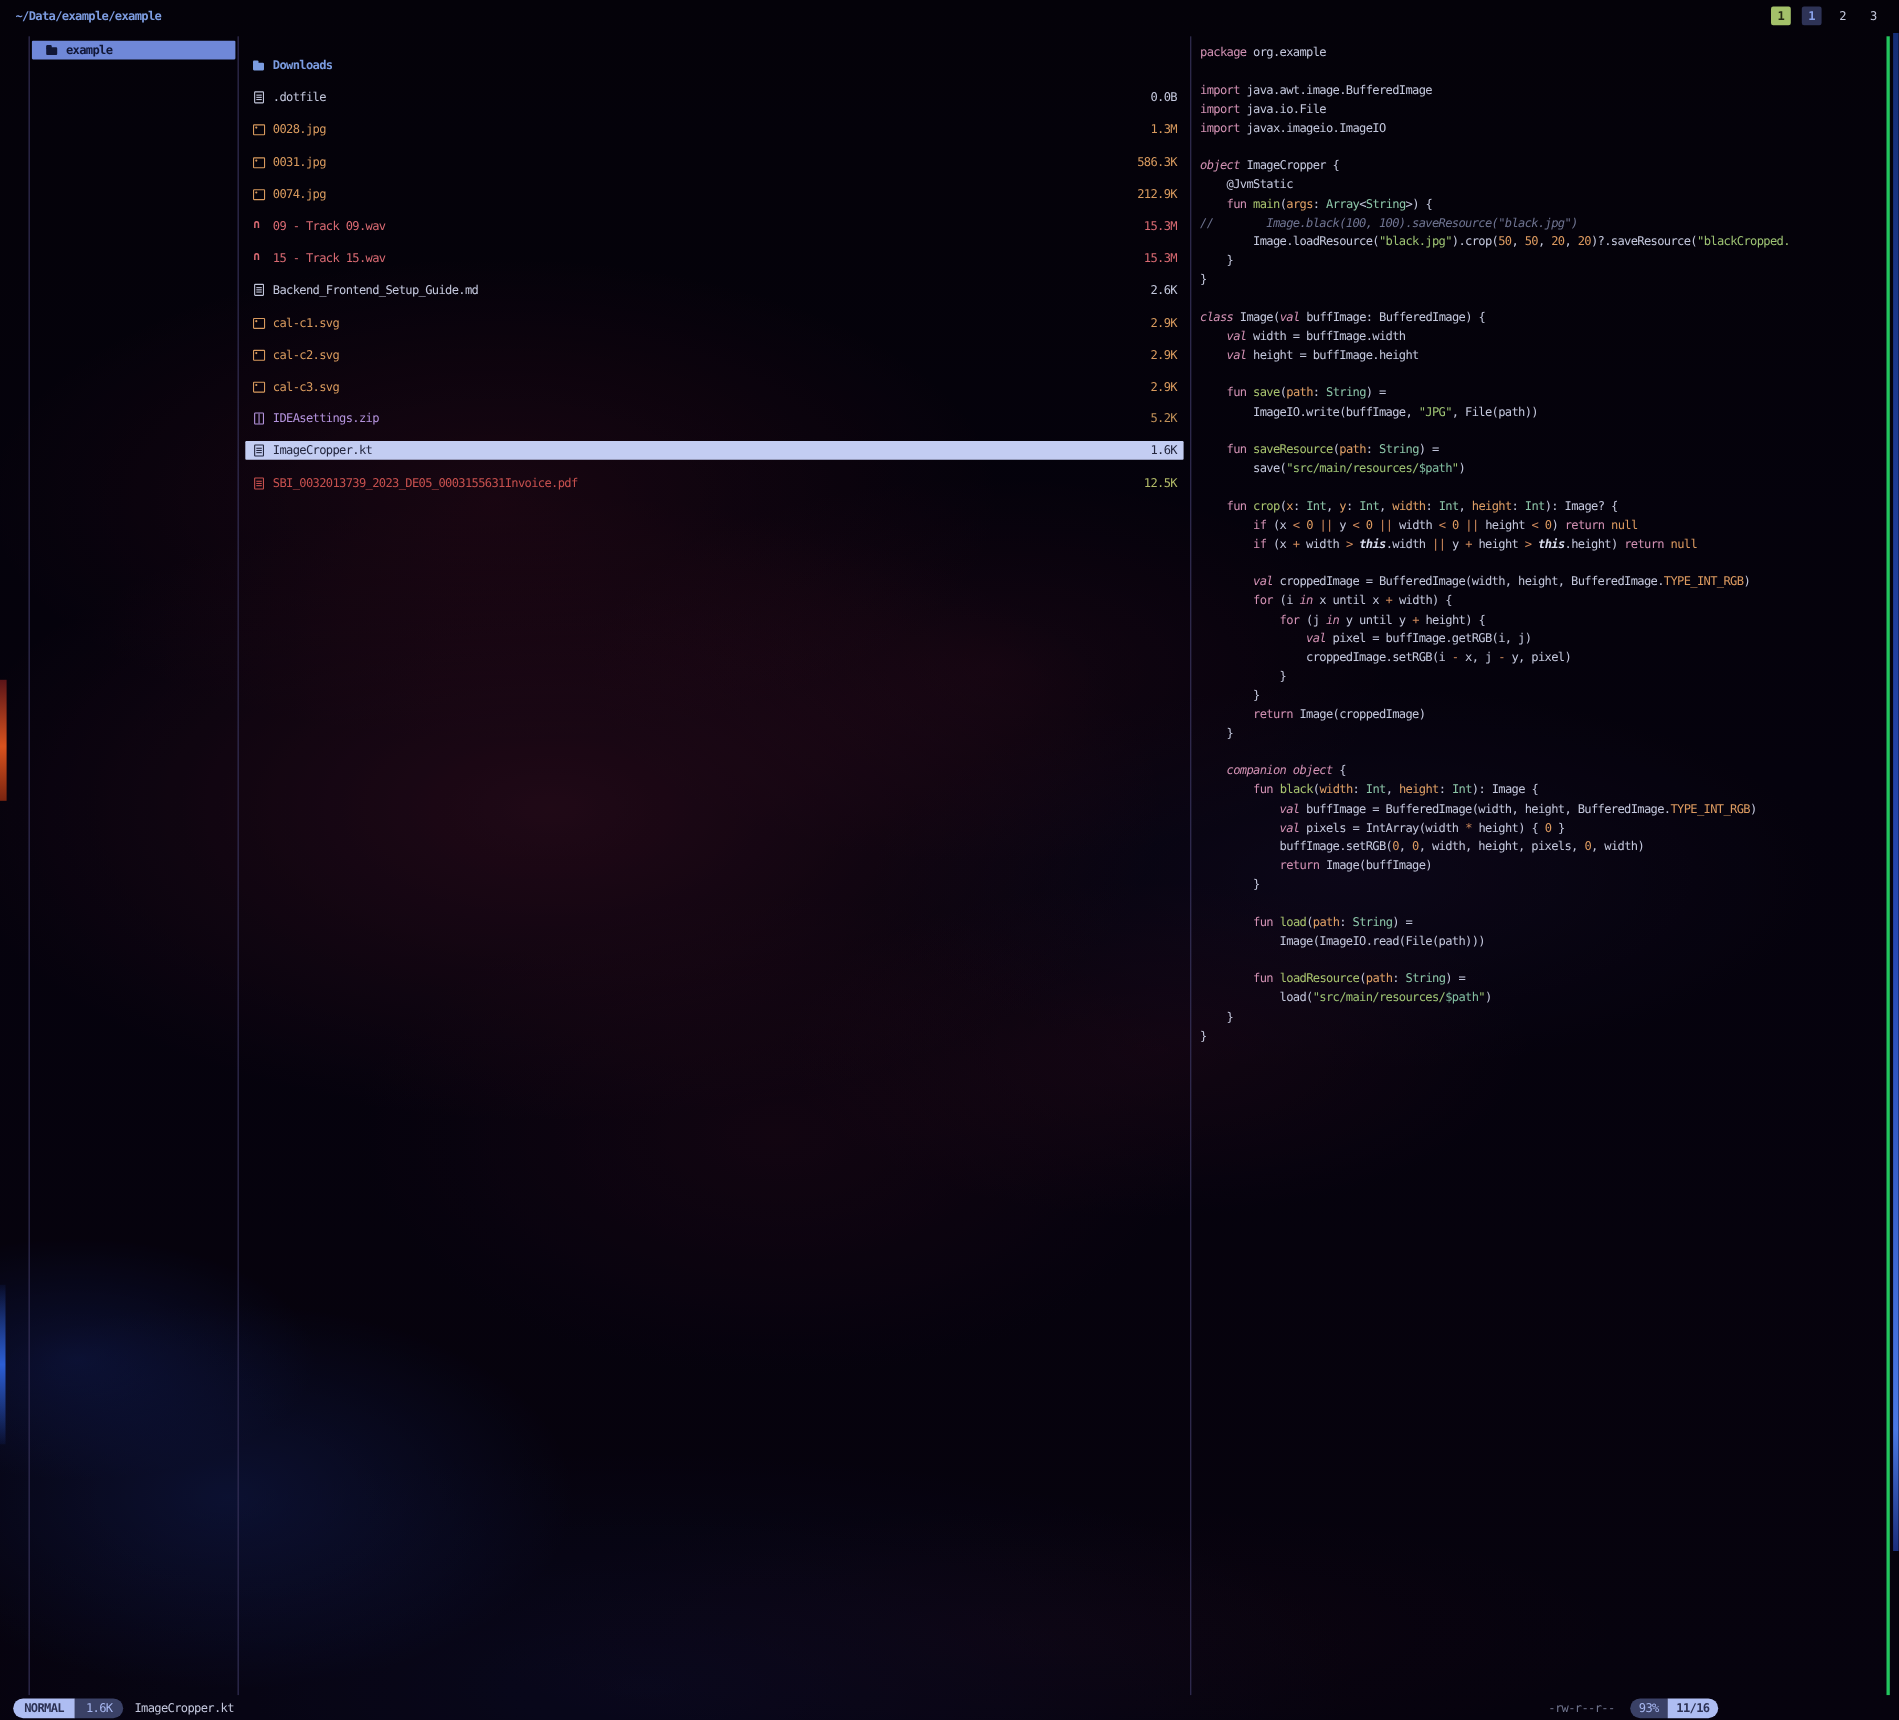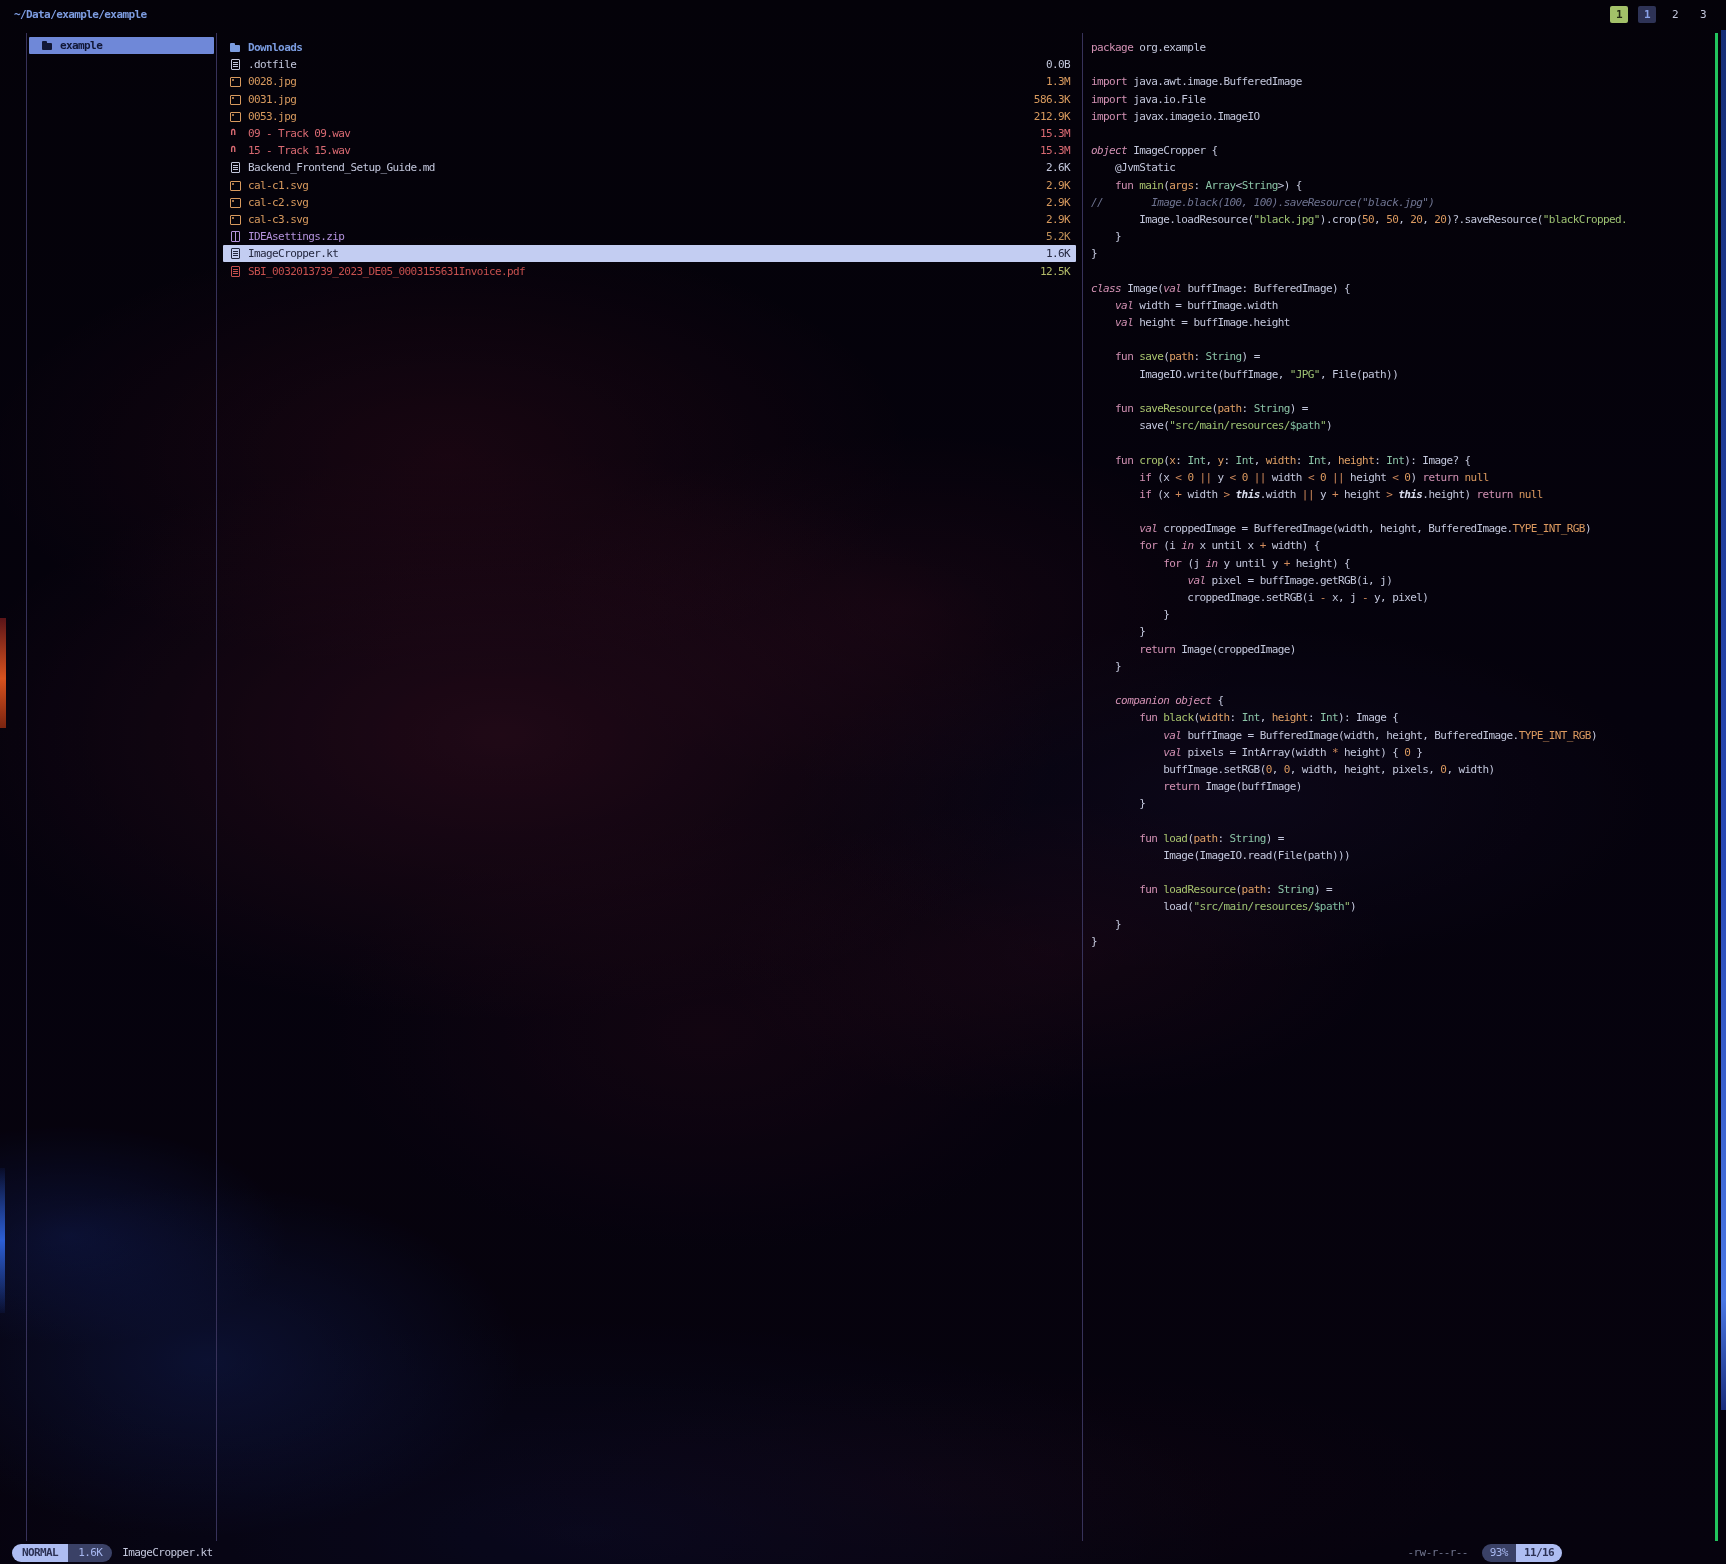--- a/index.html
+++ b/index.html
@@ -41,21 +41,21 @@
   .tab-green{background:#a3c169;color:#232a13;font-weight:700;}
   .tab-dark{background:#2e3356;color:#8aa2ea;font-weight:700;}
   .tab-plain{color:#c3c7dc;}
   
   .panes{position:absolute;left:26px;top:33px;width:1692px;height:1508px;display:flex;}
   .pane{position:relative;height:100%;box-sizing:border-box;}
   .pane-left{width:191px;border-left:1px solid #37325a;border-right:1px solid #37325a;}
   .pane-mid{width:866px;border-right:1px solid #37325a;}
   .pane-right{flex:1;border-right:3px solid #22c55e;overflow:hidden;}
   .rows{padding-top:6px;}
-  .row{display:flex;align-items:center;height:17.2px;margin:0 6px;padding:0 6px;white-space:pre;}
+  .row{display:flex;align-items:center;height:17.2px;margin:12px 6px;padding:0 6px;white-space:pre;}
   .row .size{margin-left:auto;padding-left:10px;}
   .row.sel{background:#c3cdf2;border-radius:1px;}
   .row.sel span{color:#23263e !important;}
   .row.bold .name{font-weight:700;}
   .prow{display:flex;align-items:center;height:17px;margin:4px 2px 0 2px;padding:0 12px;
     background:#6f88d8;color:#111736;font-weight:700;border-radius:1px;white-space:pre;}
   
   .ficon{position:relative;width:13px;height:13px;margin-right:6px;flex:none;display:inline-block;letter-spacing:0;}
   .i-folder::before{content:"";position:absolute;left:1px;top:4px;width:10px;height:7px;background:currentColor;border-radius:1px;}
   .i-folder::after{content:"";position:absolute;left:1px;top:2px;width:5px;height:3px;background:currentColor;border-radius:1px 1px 0 0;}
@@ -106,21 +106,21 @@
   <div class="panes">
     <section class="pane pane-left mono" id="parent-pane">
         <div class="prow"><span class="ficon i-folder"></span><span>example</span></div>
       </section>
     <section class="pane pane-mid mono">
       <div class="rows" id="file-list">
           <div class="row bold"><span class="ficon i-folder" style="color: rgb(123, 156, 224);"></span><span class="name" style="color: rgb(123, 156, 224);">Downloads</span><span class="size" style="color: rgb(123, 156, 224);"></span></div>
           <div class="row"><span class="ficon i-doc" style="color: rgb(195, 199, 220);"></span><span class="name" style="color: rgb(195, 199, 220);">.dotfile</span><span class="size" style="color: rgb(195, 199, 220);">0.0B</span></div>
           <div class="row"><span class="ficon i-image" style="color: rgb(216, 154, 94);"></span><span class="name" style="color: rgb(216, 154, 94);">0028.jpg</span><span class="size" style="color: rgb(216, 154, 94);">1.3M</span></div>
           <div class="row"><span class="ficon i-image" style="color: rgb(216, 154, 94);"></span><span class="name" style="color: rgb(216, 154, 94);">0031.jpg</span><span class="size" style="color: rgb(216, 154, 94);">586.3K</span></div>
-          <div class="row"><span class="ficon i-image" style="color: rgb(216, 154, 94);"></span><span class="name" style="color: rgb(216, 154, 94);">0053.jpg</span><span class="size" style="color: rgb(216, 154, 94);">212.9K</span></div>
+          <div class="row"><span class="ficon i-image" style="color: rgb(216, 154, 94);"></span><span class="name" style="color: rgb(216, 154, 94);">0074.jpg</span><span class="size" style="color: rgb(216, 154, 94);">212.9K</span></div>
           <div class="row"><span class="ficon i-audio" style="color: rgb(217, 106, 114);"></span><span class="name" style="color: rgb(217, 106, 114);">09 - Track 09.wav</span><span class="size" style="color: rgb(217, 106, 114);">15.3M</span></div>
           <div class="row"><span class="ficon i-audio" style="color: rgb(217, 106, 114);"></span><span class="name" style="color: rgb(217, 106, 114);">15 - Track 15.wav</span><span class="size" style="color: rgb(217, 106, 114);">15.3M</span></div>
           <div class="row"><span class="ficon i-doc" style="color: rgb(195, 199, 220);"></span><span class="name" style="color: rgb(195, 199, 220);">Backend_Frontend_Setup_Guide.md</span><span class="size" style="color: rgb(195, 199, 220);">2.6K</span></div>
           <div class="row"><span class="ficon i-image" style="color: rgb(216, 154, 94);"></span><span class="name" style="color: rgb(216, 154, 94);">cal-c1.svg</span><span class="size" style="color: rgb(216, 154, 94);">2.9K</span></div>
           <div class="row"><span class="ficon i-image" style="color: rgb(216, 154, 94);"></span><span class="name" style="color: rgb(216, 154, 94);">cal-c2.svg</span><span class="size" style="color: rgb(216, 154, 94);">2.9K</span></div>
           <div class="row"><span class="ficon i-image" style="color: rgb(216, 154, 94);"></span><span class="name" style="color: rgb(216, 154, 94);">cal-c3.svg</span><span class="size" style="color: rgb(216, 154, 94);">2.9K</span></div>
           <div class="row"><span class="ficon i-archive" style="color: rgb(180, 147, 221);"></span><span class="name" style="color: rgb(180, 147, 221);">IDEAsettings.zip</span><span class="size" style="color: rgb(192, 144, 88);">5.2K</span></div>
           <div class="row sel"><span class="ficon i-doc" style="color: rgb(195, 199, 220);"></span><span class="name" style="color: rgb(195, 199, 220);">ImageCropper.kt</span><span class="size" style="color: rgb(195, 199, 220);">1.6K</span></div>
           <div class="row"><span class="ficon i-doc" style="color: rgb(198, 80, 78);"></span><span class="name" style="color: rgb(198, 80, 78);">SBI_0032013739_2023_DE05_0003155631Invoice.pdf</span><span class="size" style="color: rgb(178, 186, 104);">12.5K</span></div>
         </div>

